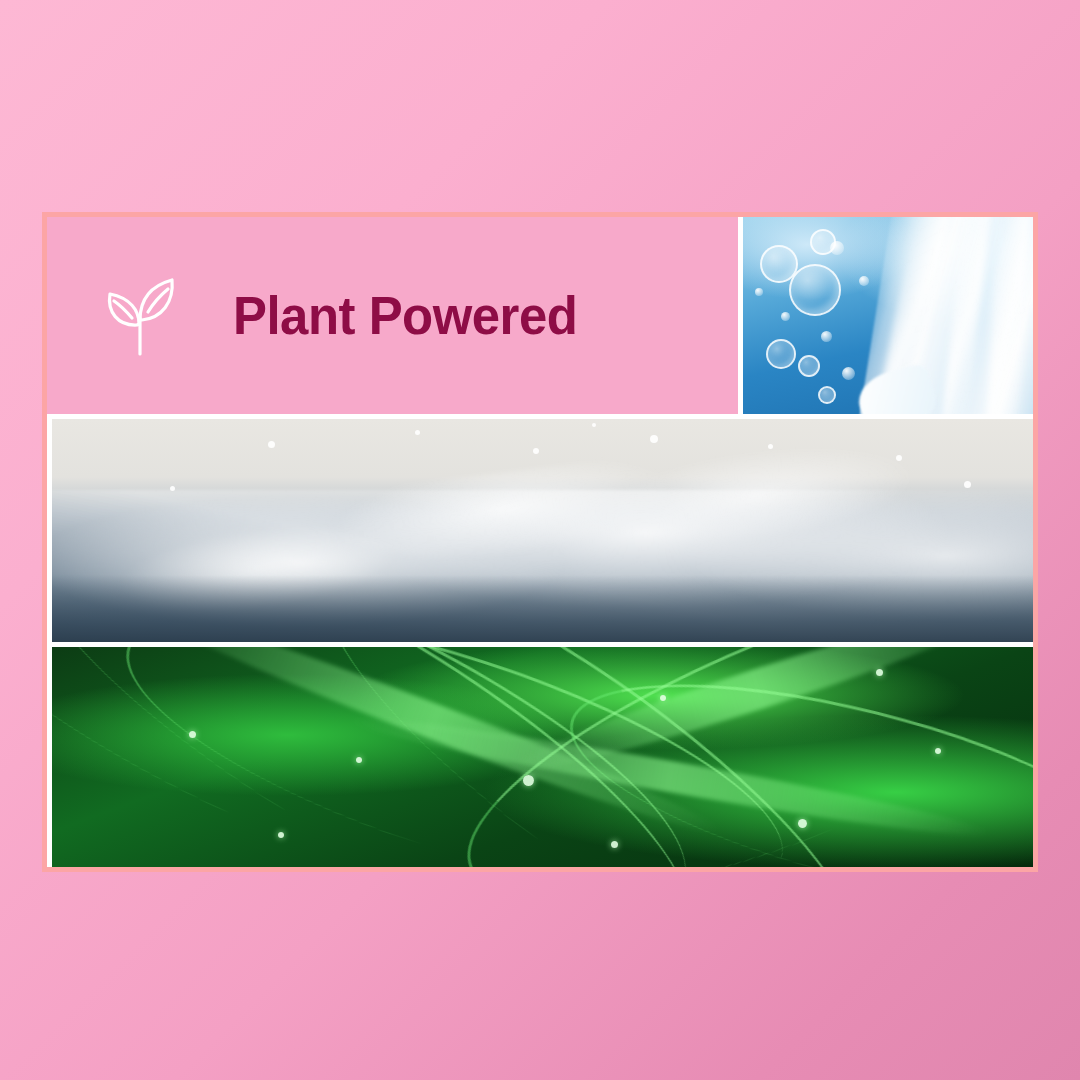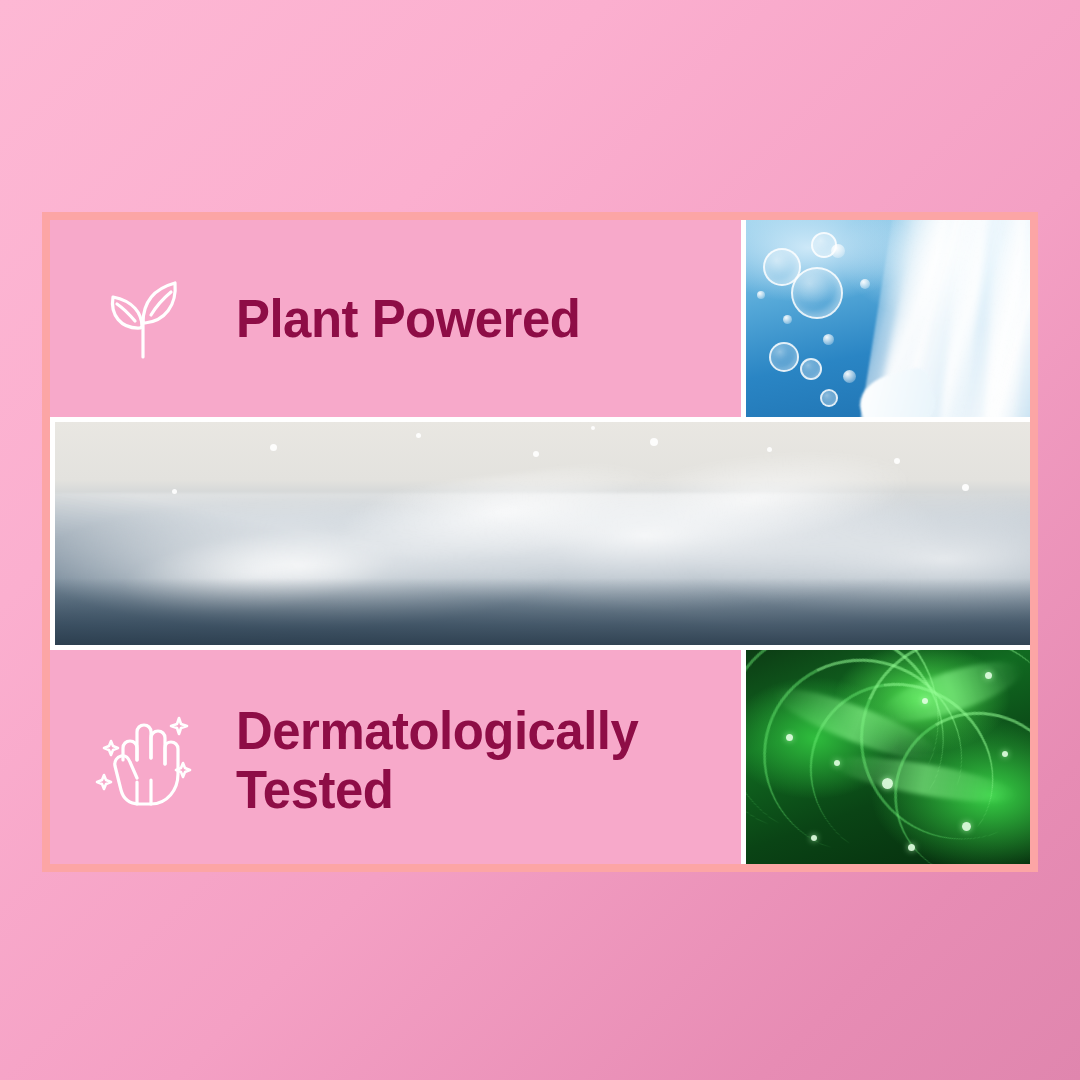--- a/index.html
+++ b/index.html
@@ -8,21 +8,21 @@
     font-family:"Liberation Sans", sans-serif;
     background:linear-gradient(135deg,#fdb8d4 0%,#fbafcf 28%,#f4a0c4 58%,#e78cb4 85%,#e086ae 100%);
     position:relative;
   }
 
   
   .card {
     position:absolute;
     left:42px; top:212px;
     width:996px; height:660px;
-    border:8px solid #fca5a5;
+    border:5px solid #fca5a5;
     display:flex; flex-direction:column;
     overflow:hidden;
   }
 
   .row {
     position:relative;
     display:flex;
     align-items:stretch;
     background:#f7a9ca;
     flex:0 0 auto;
@@ -220,40 +220,20 @@
         <div class="drop" style="left:73%; top:11%; width:5px; height:5px;"></div>
         <div class="drop" style="left:86%; top:16%; width:6px; height:6px;"></div>
         <div class="drop" style="left:12%; top:30%; width:5px; height:5px;"></div>
         <div class="drop" style="left:93%; top:28%; width:7px; height:7px;"></div>
         <div class="drop" style="left:55%; top:2%;  width:4px; height:4px;"></div>
       </div>
     </div>
   </div>
 
   <div class="row r3">
-    <div class="left">
-      <div class="icon-wrap">
-        <svg width="100" height="104" viewBox="0 0 100 104" fill="none" stroke="#ffffff" stroke-width="3.2" stroke-linecap="round" stroke-linejoin="round">
-          <path d="M44 52 V24 C44 20 47 17 51 17 C55 17 58 20 58 24 V50"></path>
-          <path d="M58 50 V30 C58 26 61 23 65 23 C69 23 72 26 72 30 V56"></path>
-          <path d="M72 56 V40 C72 36 75 34 78 34 C82 34 85 37 85 41 V66 C85 82 74 96 58 96 L46 96 C36 96 30 90 28 82 L22 58 C21 53 24 49 28 48 C32 47 35 49 37 54 L44 70"></path>
-          <path d="M44 52 V40 C44 36 41 33 37 33 C33 33 30 36 30 40 V52"></path>
-          <path d="M58 96 V72"></path>
-          <path d="M44 96 V74"></path>
-          <g stroke-width="2.6">
-            <path d="M84 16 L86 10 L88 16 L94 18 L88 20 L86 26 L84 20 L78 18 Z"></path>
-            <path d="M16 38 L18 33 L20 38 L25 40 L20 42 L18 47 L16 42 L11 40 Z"></path>
-            <path d="M88 60 L90 55 L92 60 L97 62 L92 64 L90 69 L88 64 L83 62 Z"></path>
-            <path d="M9 72 L11 67 L13 72 L18 74 L13 76 L11 81 L9 76 L4 74 Z"></path>
-          </g>
-        </svg>
-      </div>
-      <div class="label">Dermatologically
-Tested</div>
-    </div>
     <div class="imgcell">
       <div class="scene sc-algae">
         <div class="strand" style="left:-18%; top:-24%; width:86%;  height:108%; transform:rotate(24deg);"></div>
         <div class="strand" style="left:-8%;  top:-10%; width:78%;  height:96%;  transform:rotate(31deg);"></div>
         <div class="strand" style="left:6%;   top:4%;   width:70%;  height:88%;  transform:rotate(18deg);"></div>
         <div class="strand" style="left:22%;  top:16%;  width:66%;  height:80%;  transform:rotate(36deg);"></div>
         <div class="strand" style="left:40%;  top:-6%;  width:72%;  height:92%;  transform:rotate(-22deg);"></div>
         <div class="strand" style="left:52%;  top:28%;  width:60%;  height:76%;  transform:rotate(14deg);"></div>
         <div class="glowband" style="left:8%;  top:26%; width:62%; height:16%; transform:rotate(21deg);"></div>
         <div class="glowband" style="left:30%; top:52%; width:66%; height:14%; transform:rotate(10deg);"></div>

